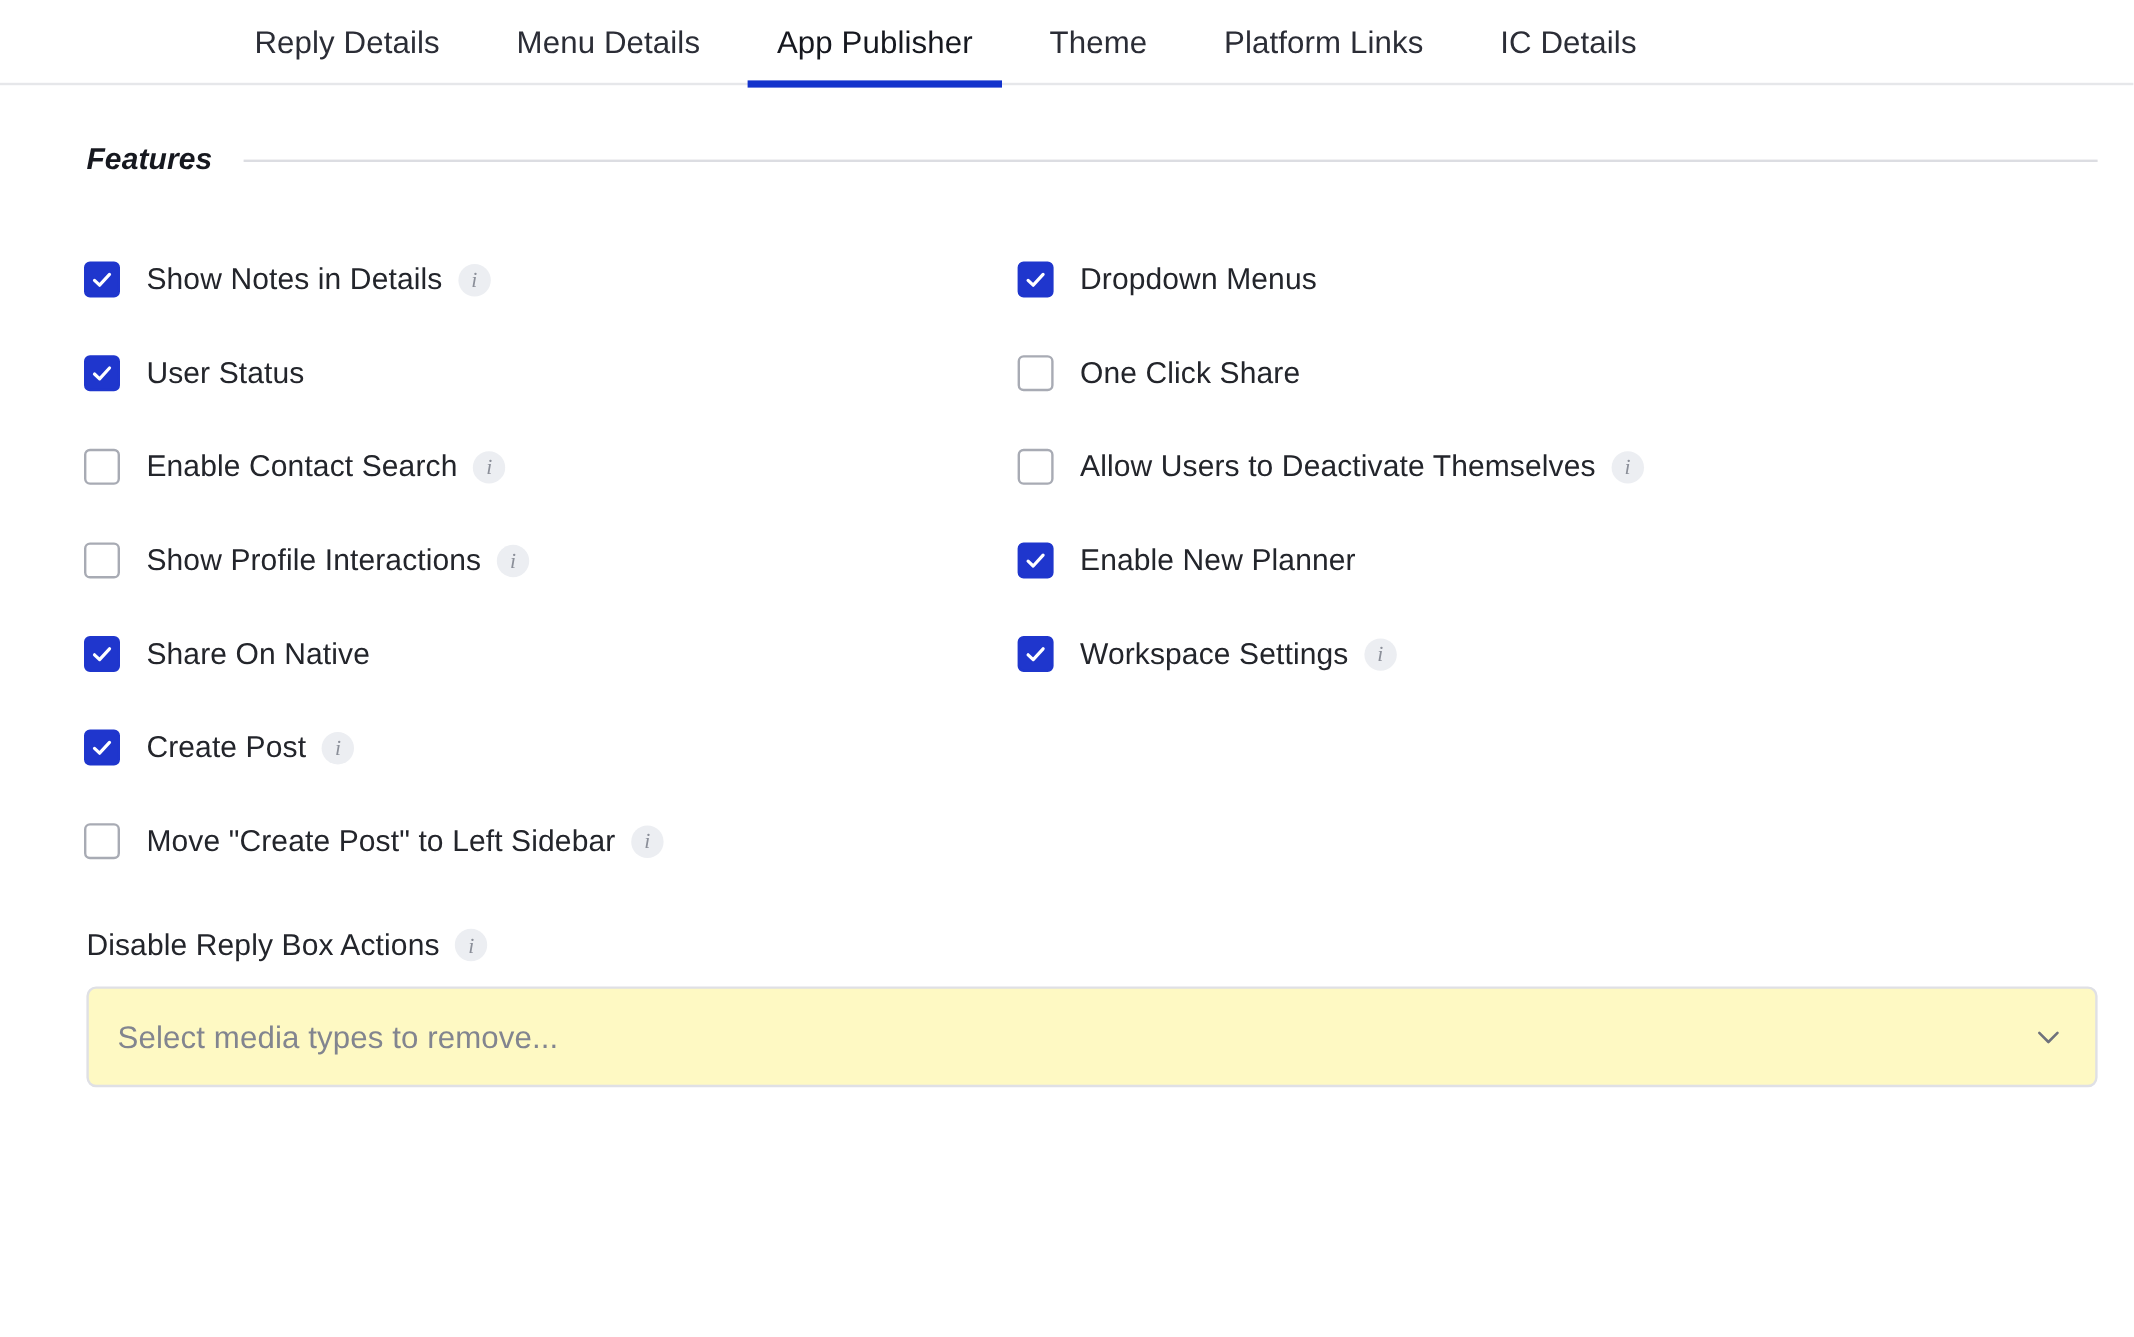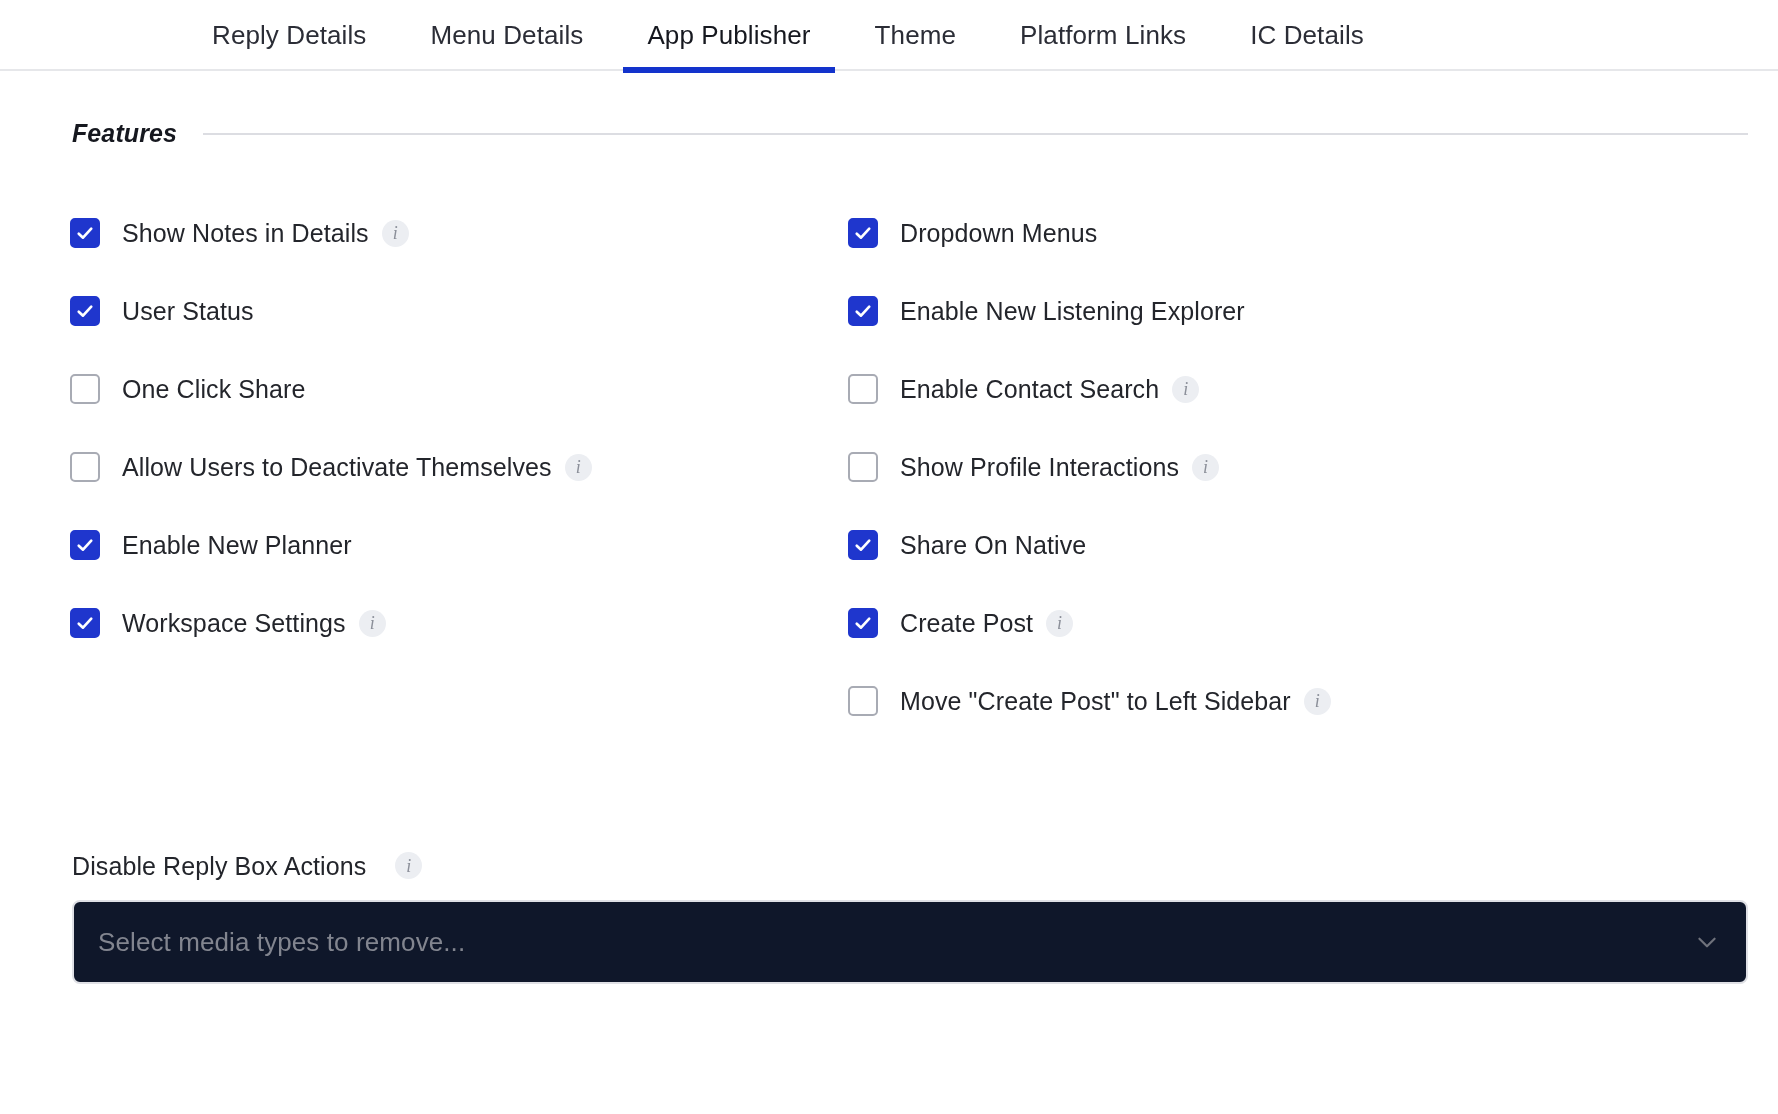--- a/index.html
+++ b/index.html
@@ -152,33 +152,32 @@
     line-height: 1;
   }
 
   
   .field {
     margin-top: 34px;
     padding: 0 30px 0 72px;
   }
   .field-label-row {
     display: flex;
-    gap: 16px;
   }
   .field-label {
     font-size: 25px;
     color: #23252b;
     letter-spacing: 0.1px;
   }
   .select {
     margin-top: 19px;
     height: 84px;
     border: 2px solid #dfe0e5;
     border-radius: 8px;
-    background: #0f172a;
+    background: #fef9c3;
     display: flex;
     align-items: center;
     padding: 0 26px 0 24px;
     box-sizing: border-box;
     cursor: pointer;
   }
   .select-placeholder {
     flex: 1;
     font-size: 26px;
     color: #82858f;
@@ -242,30 +241,20 @@
       </div>
     </div>
     <div class="cell">
       <div class="checkrow">
         <span class="cb on">
           <svg width="20" height="20" viewBox="0 0 24 24" fill="none" stroke="#ffffff" stroke-width="3.2" stroke-linecap="round" stroke-linejoin="round">
             <polyline points="4.5,12.8 9.6,17.6 19.5,6.8"></polyline>
           </svg>
         </span>
         <span class="cb-label">User Status</span>
-      </div>
-    </div>
-    <div class="cell">
-      <div class="checkrow">
-        <span class="cb on">
-          <svg width="20" height="20" viewBox="0 0 24 24" fill="none" stroke="#ffffff" stroke-width="3.2" stroke-linecap="round" stroke-linejoin="round">
-            <polyline points="4.5,12.8 9.6,17.6 19.5,6.8"></polyline>
-          </svg>
-        </span>
-        <span class="cb-label">Enable New Listening Explorer</span>
       </div>
     </div>
     <div class="cell">
       <div class="checkrow">
         <span class="cb">
           <svg width="20" height="20" viewBox="0 0 24 24" fill="none" stroke="#ffffff" stroke-width="3.2" stroke-linecap="round" stroke-linejoin="round">
             <polyline points="4.5,12.8 9.6,17.6 19.5,6.8"></polyline>
           </svg>
         </span>
         <span class="cb-label">One Click Share</span>

